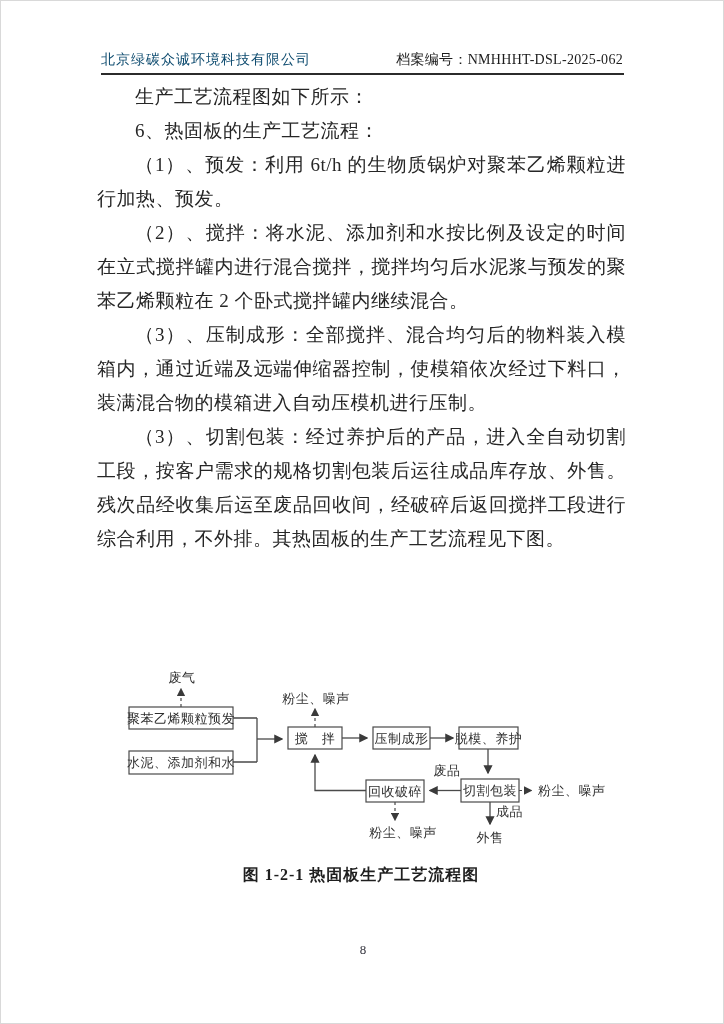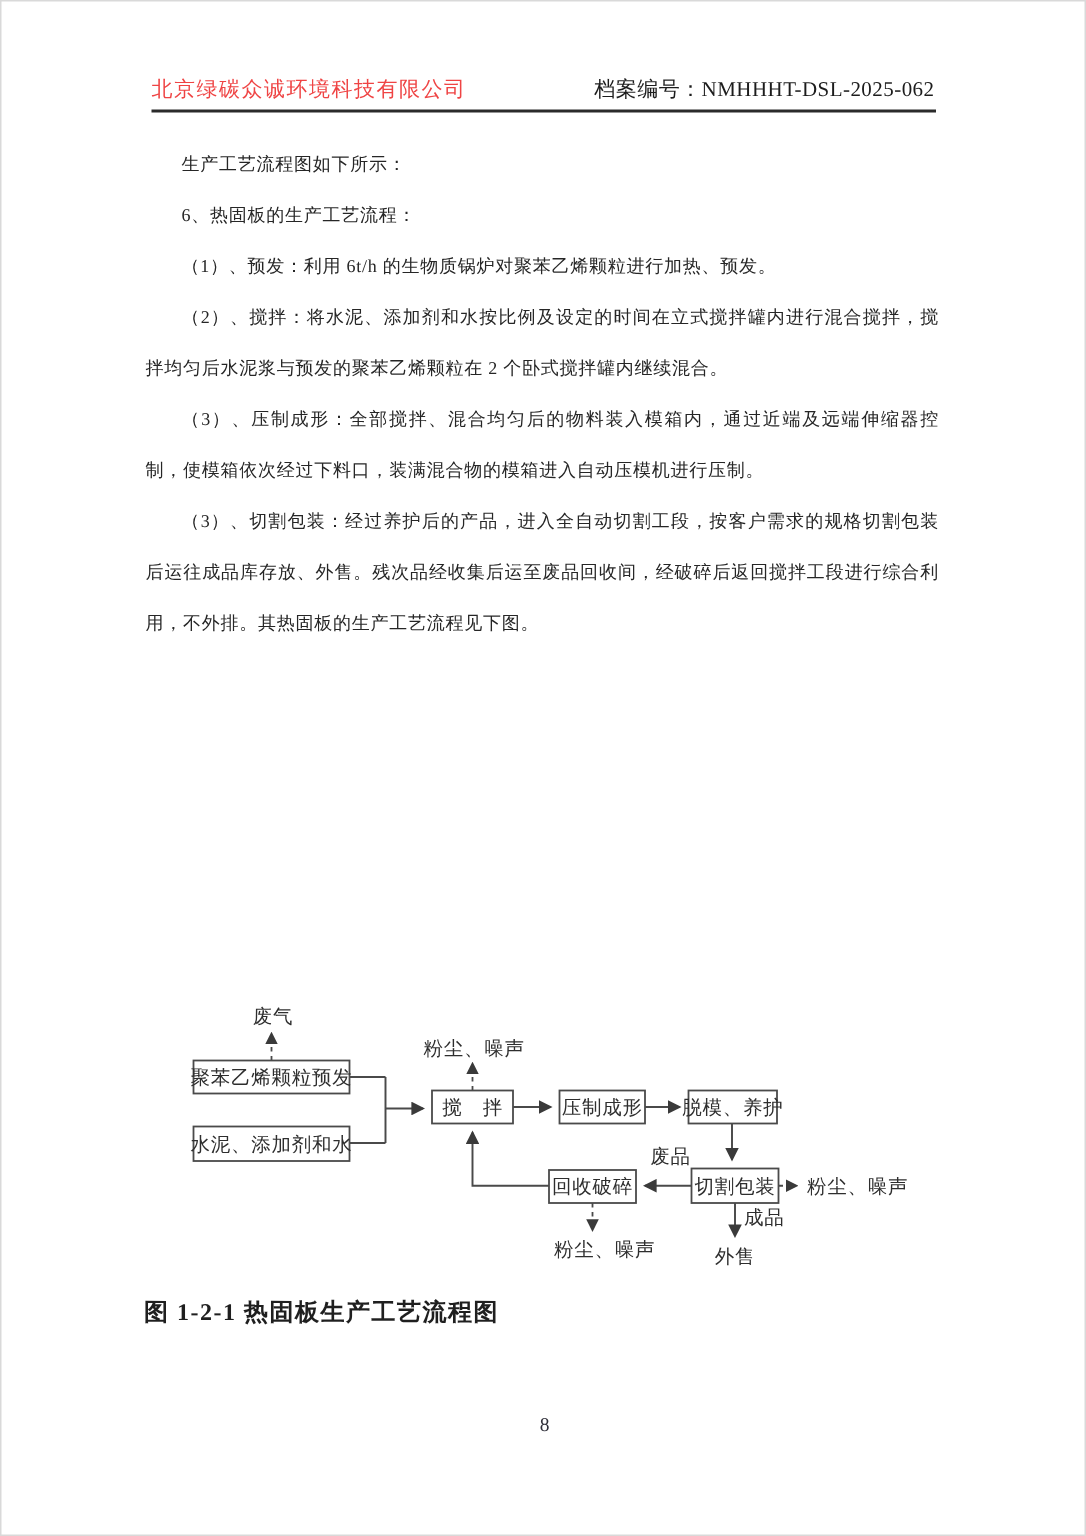--- a/index.html
+++ b/index.html
@@ -12,57 +12,56 @@
     overflow: hidden;
   }
   .page {
     position: absolute; inset: 0;
     background: #ffffff;
     border: 1px solid #d9d9d9;
   }
   
   .hdr-company {
     position: absolute; left: 100px; top: 50px;
-    font-size: 14px; letter-spacing: 1px; color: #ef4444;
+    font-size: 14px; letter-spacing: 1px; color: #0c4a6e;
     white-space: nowrap;
   }
   .hdr-docnum {
     position: absolute; right: 100px; top: 50px;
     font-size: 14px; letter-spacing: 0.3px; color: #1c1c1c;
     white-space: nowrap;
   }
   .hdr-rule {
     position: absolute; left: 100px; top: 72px;
     width: 523px; height: 2px; background: #2b2b2b;
   }
   
   .body-text {
     position: absolute; left: 96px; top: 79px; width: 529px;
-    font-size: 12px; line-height: 34px;
+    font-size: 19px; line-height: 34px;
     text-align: justify; letter-spacing: 0.5px;
     color: #262626;
-    margin-top: 12px;
   }
   .body-text p { text-indent: 2em; margin: 0; }
   
   .flowchart {
     position: absolute; left: 0; top: 655px; width: 724px; height: 200px;
   }
   .flowchart svg { display: block; }
   .fc-box { fill: #ffffff; stroke: #4a4a4a; stroke-width: 1.2; }
   .fc-line { stroke: #4a4a4a; stroke-width: 1.3; fill: none; }
   .fc-dash { stroke: #4a4a4a; stroke-width: 1.2; fill: none; stroke-dasharray: 3 3; }
   .fc-text {
     font-family: "Liberation Serif", serif;
     font-size: 13px; fill: #2e2e2e; letter-spacing: 0.5px;
   }
   
   .fig-caption {
     position: absolute; left: 95px; top: 864px; width: 530px;
-    font-weight: bold;
+    text-align: center; font-weight: bold;
     font-size: 16px; letter-spacing: 1px; color: #1f1f1f;
   }
   .next-heading {
     position: absolute; left: 96px; top: 898px; width: 529px;
     text-indent: 2em; font-weight: bold;
     font-size: 17px; letter-spacing: 0.5px; color: #1f1f1f;
     line-height: 30px;
   }
   .page-number {
     position: absolute; left: 0; top: 941px; width: 724px;

